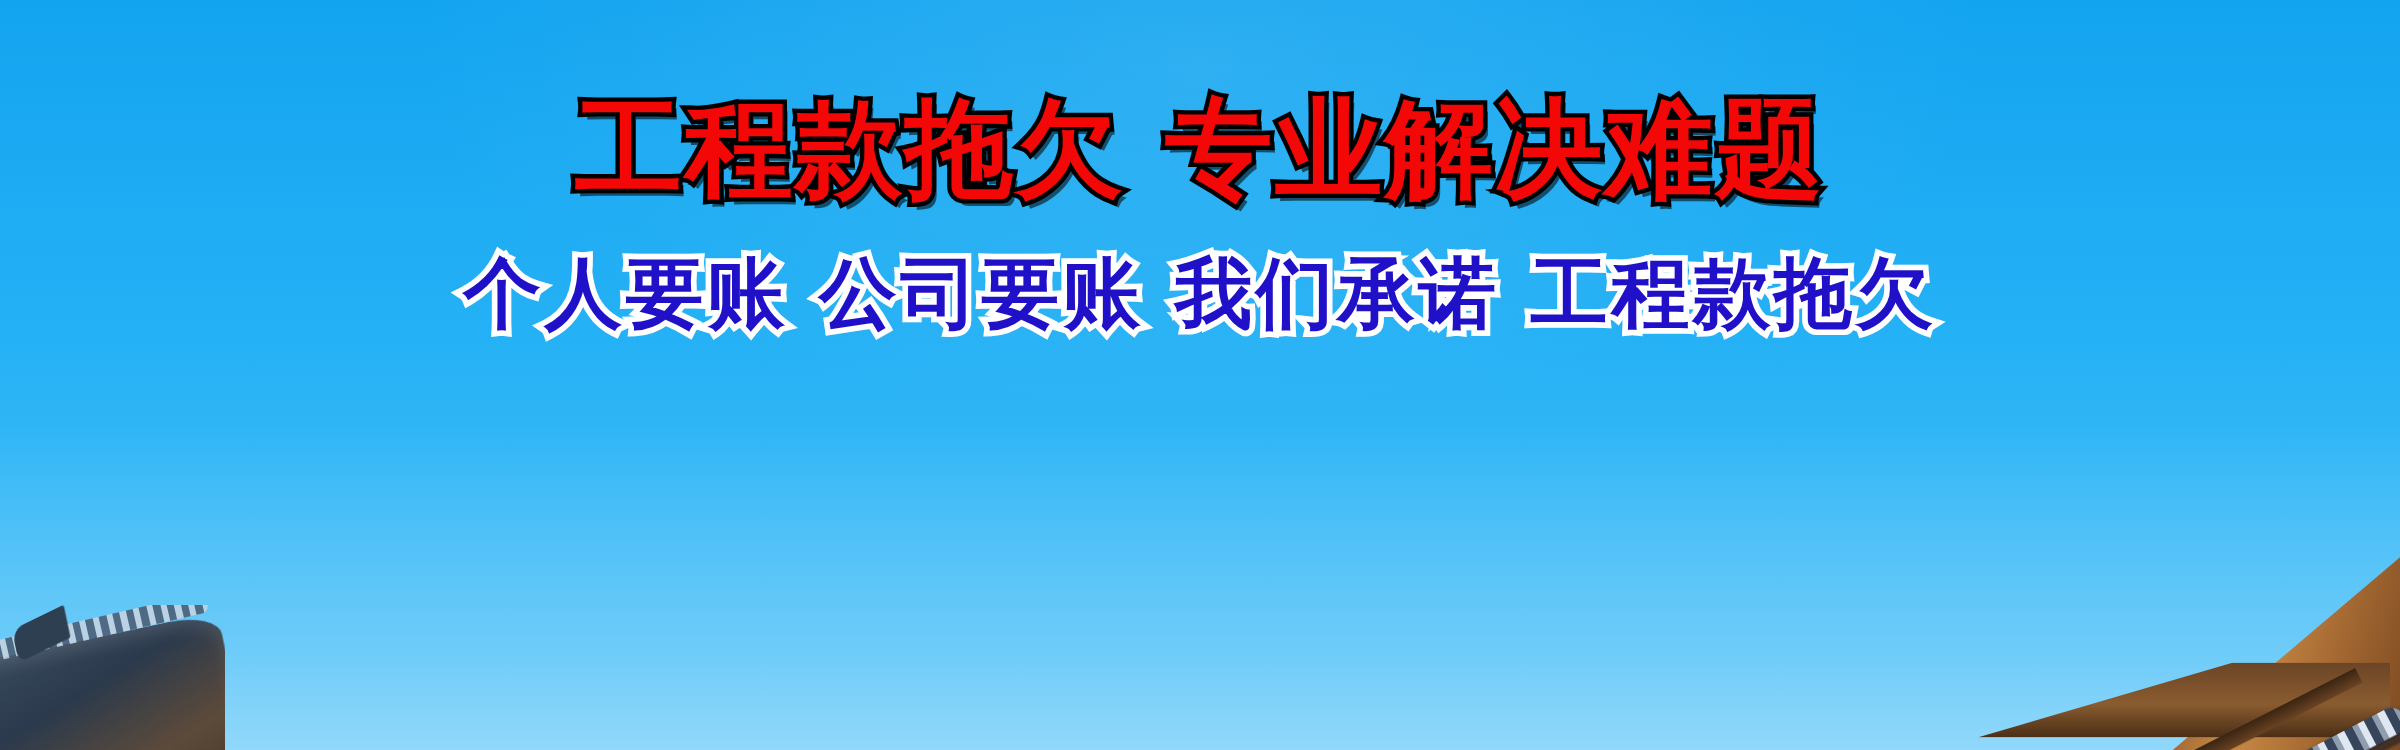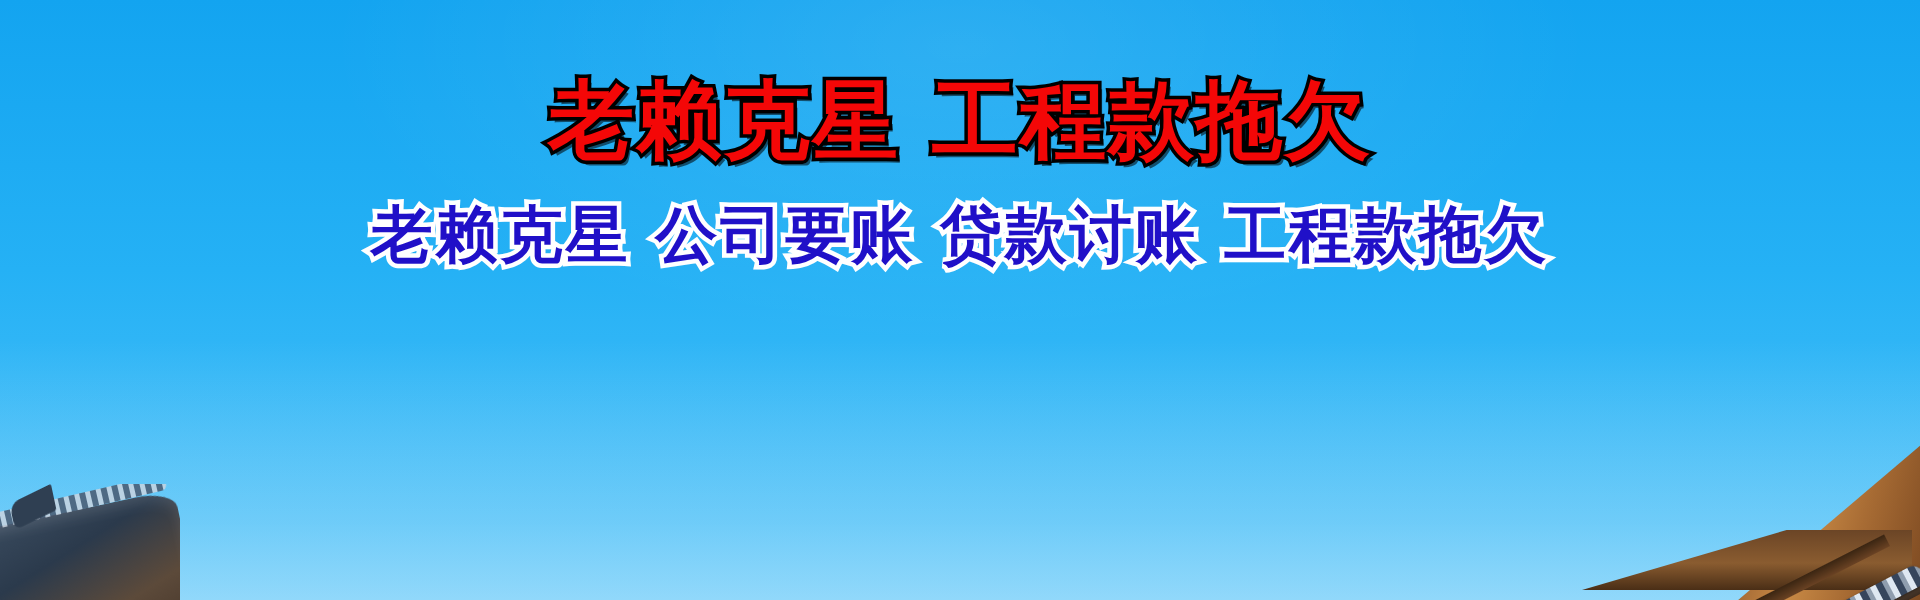--- a/index.html
+++ b/index.html
@@ -204,19 +204,19 @@
   <div class="roof-right">
     <div class="rr-gable"></div>
     <div class="rr-eave"></div>
     <div class="rr-beam"></div>
     <div class="rr-ridge-dark"></div>
     <div class="rr-ridge"></div>
   </div>
 
   <div class="content">
 
-    <div class="headline">老赖克星 工程款拖欠</div>
-
-    <div class="services">老赖克星 公司要账 贷款讨账 工程款拖欠</div>
+    <div class="headline">工程款拖欠 专业解决难题</div>
+
+    <div class="services">个人要账 公司要账 我们承诺 工程款拖欠</div>
 
 
   </div>
 </div>
 
 </body></html>

